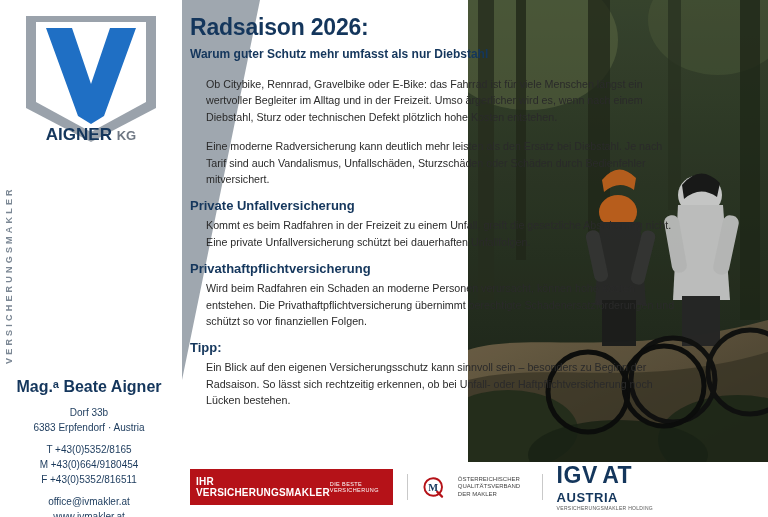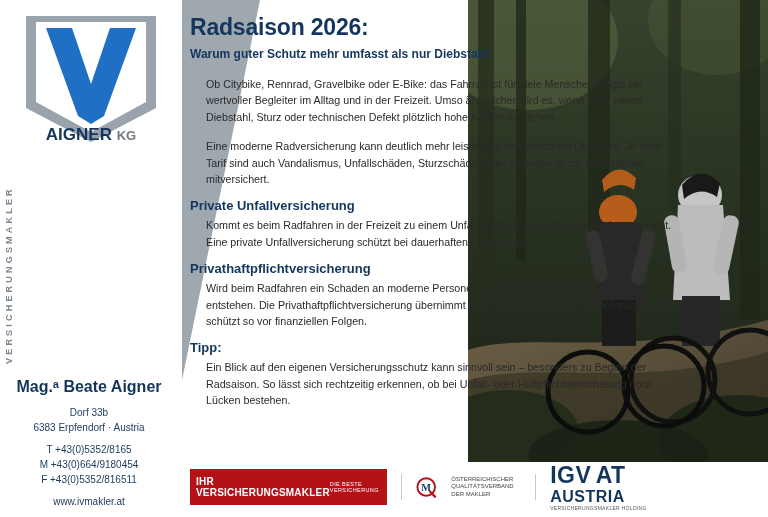--- a/index.html
+++ b/index.html
@@ -305,20 +305,21 @@
 
     <div class="contact">
       <div class="name">Mag.ᵃ Beate Aigner</div>
       <div class="line">Dorf 33b</div>
       <div class="line">6383 Erpfendorf · Austria</div>
       <div class="spacer"></div>
       <div class="line">T +43(0)5352/8165</div>
       <div class="line">M +43(0)664/9180454</div>
       <div class="line">F +43(0)5352/816511</div>
       <div class="spacer"></div>
+      <div class="mail">office@ivmakler.at</div>
       <div class="mail">www.ivmakler.at</div>
     </div>
   </div>
 
   <div class="content">
     <div class="title">Radsaison 2026:</div>
     <div class="subtitle">Warum guter Schutz mehr umfasst als nur Diebstahl</div>
 
     <p class="para">Ob Citybike, Rennrad, Gravelbike oder E-Bike: das Fahrrad ist für viele Menschen längst ein wertvoller Begleiter im Alltag und in der Freizeit. Umso ärgerlicher wird es, wenn nach einem Diebstahl, Sturz oder technischen Defekt plötzlich hohe Kosten entstehen.</p>
 
@@ -360,19 +361,19 @@
       </svg>
       <div class="qm-text">ÖSTERREICHISCHER QUALITÄTS­VERBAND DER MAKLER</div>
     </div>
 
     <div class="sep"></div>
 
     <div class="f-logo igv">
       <div>
         <span class="big">IGV</span>
         <span class="big at">AT</span>
-        <span class="big" style="font-size:16px;text-align:center;">AUSTRIA</span>
+        <span class="big" style="font-size:13px;text-align:center;">AUSTRIA</span>
         <div class="small">VERSICHERUNGSMAKLER HOLDING</div>
       </div>
     </div>
   </div>
 
 </div>
 
 </body></html>

